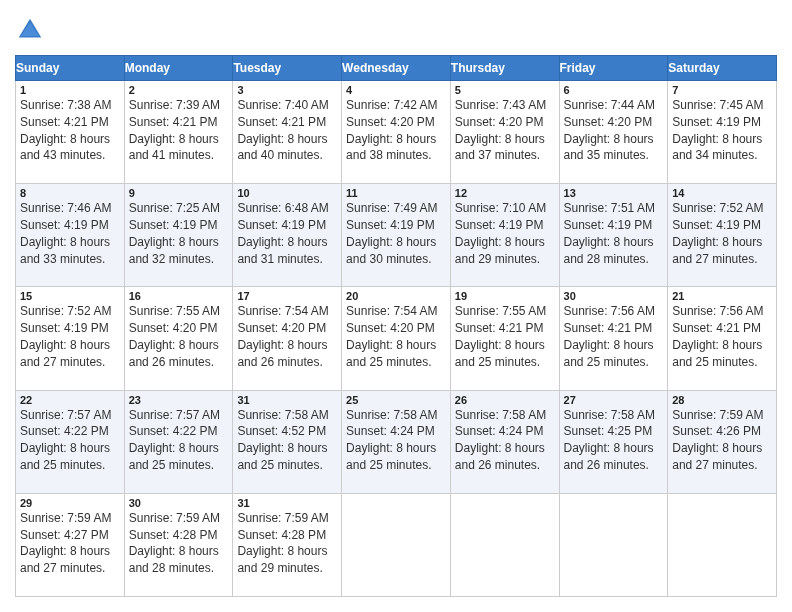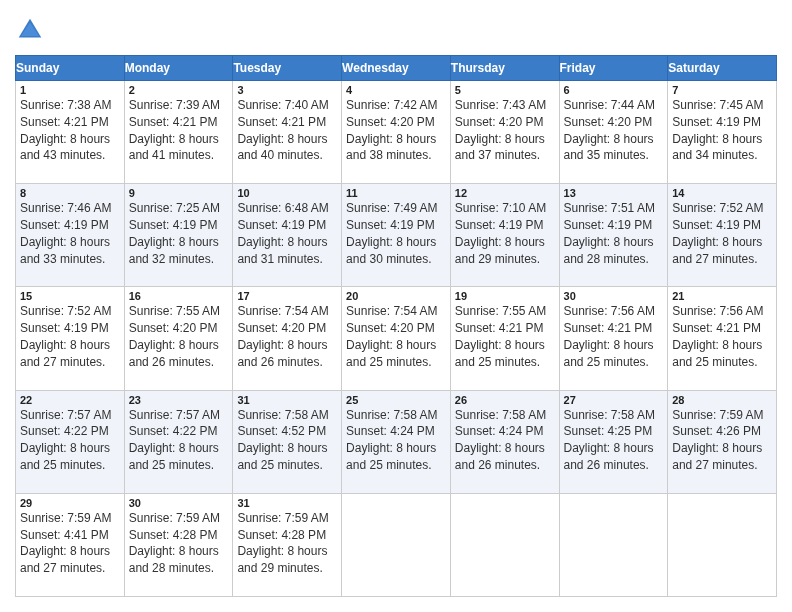--- a/index.html
+++ b/index.html
@@ -356,21 +356,21 @@
           <span>Sunset: 4:26 PM</span><br>
           <span>Daylight: 8 hours and 27 minutes.</span>
         </div>
       </td>
         </tr>
         <tr>
           <td>
         <span class="day-num">29</span>
         <div class="day-info">
           <span>Sunrise: 7:59 AM</span><br>
-          <span>Sunset: 4:41 PM</span><br>
+          <span>Sunset: 4:27 PM</span><br>
           <span>Daylight: 8 hours and 27 minutes.</span>
         </div>
       </td>
           <td>
         <span class="day-num">30</span>
         <div class="day-info">
           <span>Sunrise: 7:59 AM</span><br>
           <span>Sunset: 4:28 PM</span><br>
           <span>Daylight: 8 hours and 28 minutes.</span>
         </div>

